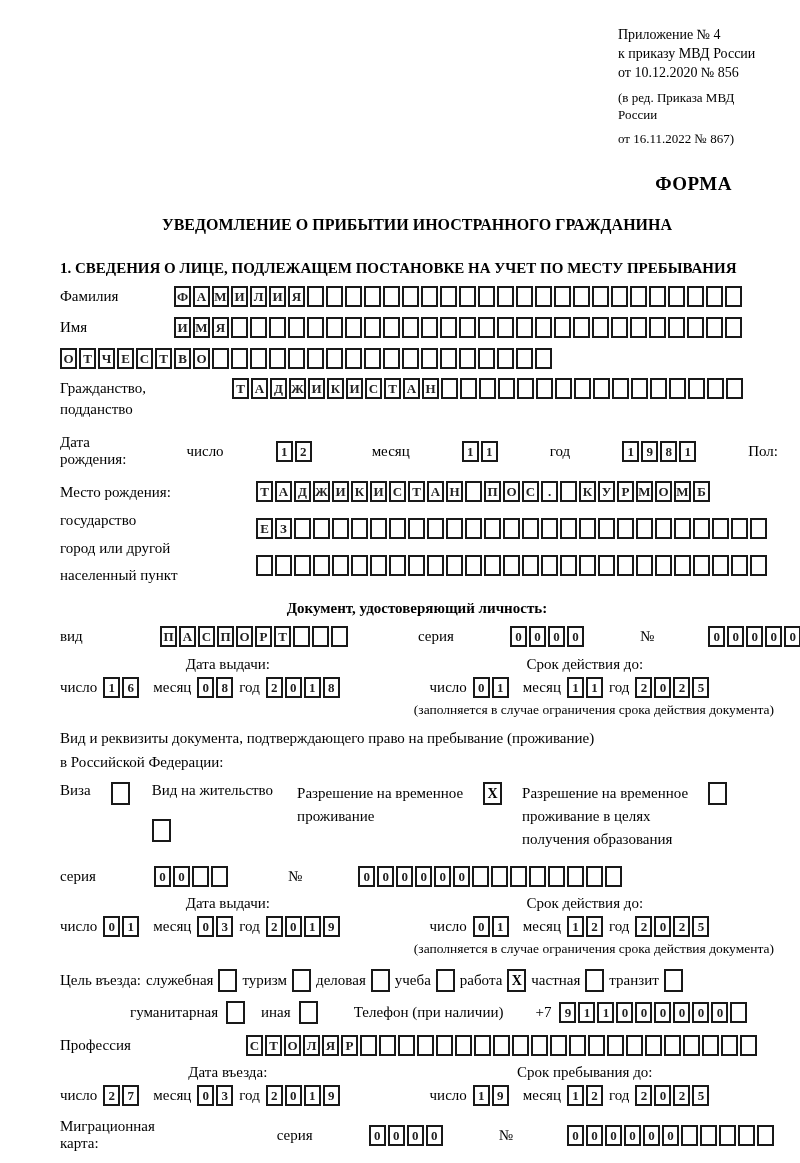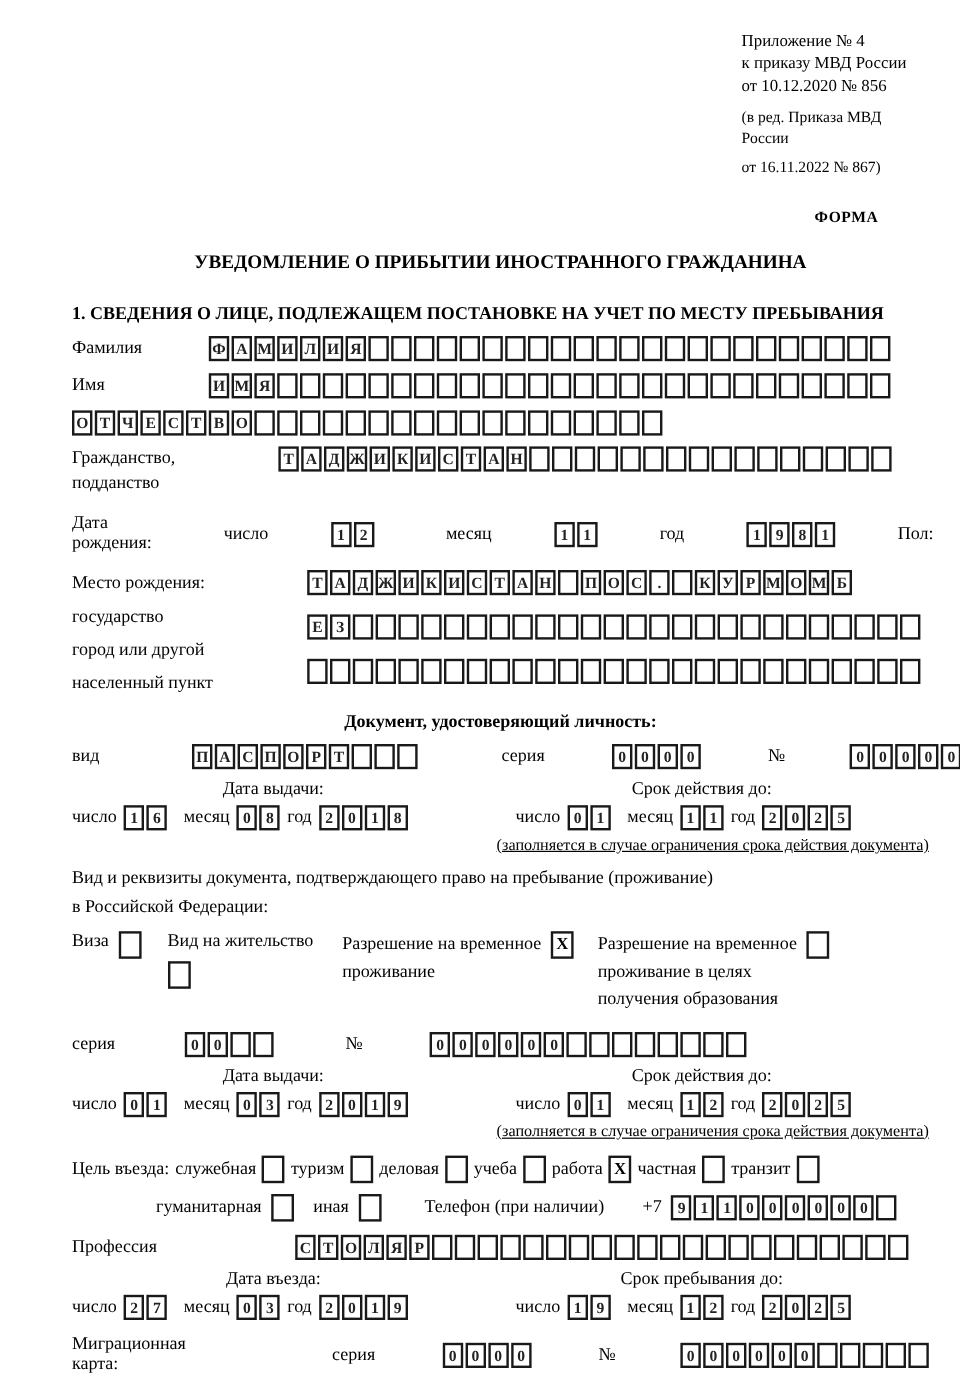--- a/index.html
+++ b/index.html
@@ -3,21 +3,21 @@
 <meta charset="utf-8">
 <style>
   * { box-sizing: border-box; }
   html,body { margin:0; padding:0; background:#fff; }
   body { width:800px; font-family:"Liberation Serif", serif; color:#000; }
   .page { width:800px; min-height:1163px; padding:26px 26px 20px 60px; font-size:15px; }
 
   
   .hdr { margin-left:558px; line-height:1.35; font-size:14px; }
   .hdr .small { font-size:13px; margin-top:6px; }
-  .forma { text-align:right; font-weight:bold; margin:26px 42px 0 0; font-size:13px; letter-spacing:0.5px; }
+  .forma { text-align:right; font-weight:bold; margin:26px 42px 0 0; font-size:19px; letter-spacing:0.5px; }
 
   
   .title { text-align:center; font-weight:bold; font-size:16px; margin-top:18px; line-height:1.55; }
   .blank-line { display:inline-block; width:62px; border-bottom:2px solid #333; margin-left:10px; vertical-align:baseline; }
   .sec-head { font-weight:bold; font-size:15px; margin-top:22px; }
 
   
   .cells { display:flex; gap:2px; flex:none; }
   .cell { width:17px; height:21px; border:2px solid #191919; font-size:13px; line-height:18px;
           text-align:center; flex:none; font-weight:bold; color:#222; }
@@ -33,24 +33,24 @@
 
   .doc-head { text-align:center; font-weight:bold; margin-top:10px; font-size:15px; }
 
   .stack { display:flex; flex-direction:column; gap:7px; }
 
   .datecols { display:flex; margin-top:8px; }
   .dc-left { width:47%; flex:none; }
   .dc-right { flex:1; }
   .dc-head { text-align:center; margin-bottom:4px; }
   .dc-row { display:flex; align-items:center; gap:6px; }
-  .fnote { font-size:13.5px; text-align:right; margin-top:4px;text-decoration:underline; }
+  .fnote { font-size:13.5px; text-align:right; margin-top:4px; }
 
   .permit-row { display:flex; align-items:flex-start; margin-top:8px; }
-  .permit-item { display:flex; align-items:flex-start; gap:8px; }
+  .permit-item { display:flex; align-items:flex-start; gap:20px; }
   .tcenter { text-align:left; }
 
   .purpose-row { display:flex; align-items:center; gap:5px; margin-top:12px; flex-wrap:nowrap; }
   .purpose-row2 { display:flex; align-items:center; gap:8px; margin-top:9px; margin-left:70px; }
 </style>
 </head>
 <body>
 
 <div class="page">
 

